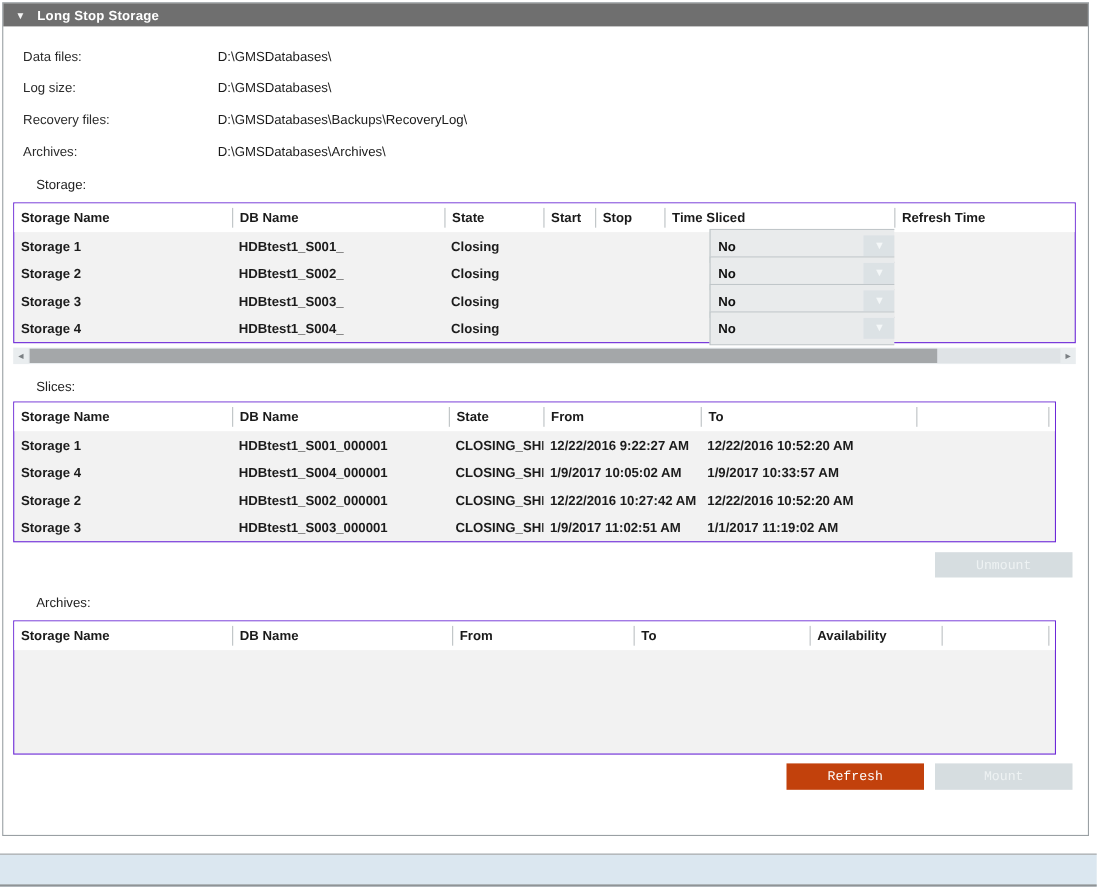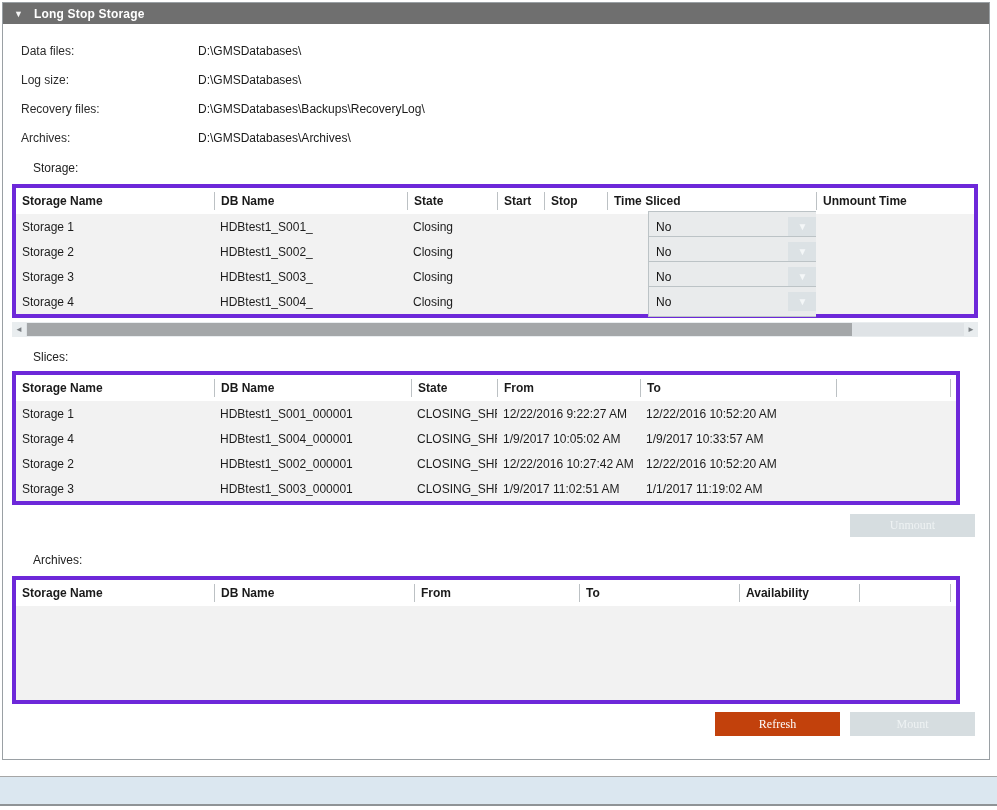--- a/index.html
+++ b/index.html
@@ -25,31 +25,31 @@
   .field-row {
     display:grid; grid-template-columns:177px 315px 170px 1fr;
     height:29px; align-items:center; padding-left:9px;
   }
   .field-row .lab { color:#2b2b2b; }
   .field-row .val { color:#1a1a1a; }
 
   .sec-label { margin:7px 0 0 21px; height:18px; line-height:18px; color:#222; }
 
   
-  .dtable { border:4px solid #6d28d9; background:#f2f2f2; margin-top:7px; }
+  .dtable { border:1px solid #6d28d9; background:#f2f2f2; margin-top:7px; }
   .storage-table { width:966px; }
   .slices-table, .archives-table { width:948px; }
   .thead { display:grid; background:#fff; height:26px; align-items:center; }
   .hcell {
     font-weight:bold; font-size:12px; padding:0 6px; height:18px; line-height:18px;
     white-space:nowrap; overflow:hidden;
   }
   .hcell.sep { border-left:1px solid #bcc1c4; }
   .tbody .trow { display:grid; height:25px; align-items:center; }
-  .tcell { padding:0 6px; white-space:nowrap; overflow:hidden; color:#1c1c1c; }
+  .tcell { padding:0 6px; white-space:nowrap; overflow:hidden; color:#1c1c1c;font-weight:bold; }
   .g-storage { grid-template-columns:198px 193px 90px 47px 63px 209px 1fr; }
   .g-slices  { grid-template-columns:198px 197px 86px 143px 196px 1fr 6px; }
   .g-archives{ grid-template-columns:198px 200px 165px 160px 120px 1fr 6px; }
   .archives-body { height:94px; }
 
   
   .combo-cell { padding:0; }
   .combo {
     margin-left:41px; width:170px; height:31px;
     background:#e9ebec; border:1px solid #bcc3c6;
@@ -72,21 +72,21 @@
     display:flex; align-items:center; justify-content:center;
   }
   .hs-track { flex:1; height:13px; background:#dfe3e6; position:relative; }
   .hs-thumb { position:absolute; left:1px; top:0; height:13px; width:88%; background:#a4a7a9; }
 
   
   .btn-row { display:flex; justify-content:flex-end; gap:10px; }
   .row-unmount { margin-top:9px; padding-right:1px; }
   .row-bottom { margin-top:8px; padding-right:1px; }
   .btn {
-    width:125px; height:23px; border:none; font-family:Liberation Serif, serif; font-size:12px;
+    width:125px; height:23px; border:none; font-family:Liberation Mono, monospace; font-size:12px;
     display:flex; align-items:center; justify-content:center; cursor:default;
   }
   .btn.disabled { background:#d6dde0; color:#eef2f3; }
   .btn.enabled  { background:#c2410c; color:#fdfdfd; }
   .row-bottom .btn { height:24px; }
 
   
   .bottom-strip {
     position:absolute; left:0; top:776px; width:997px; height:30px;
     background:#dbe7f0; border-top:1px solid #a6a6a6; border-bottom:2px solid #8f9396;
@@ -123,21 +123,21 @@
     <div class="sec-label">Storage:</div>
 
     <div class="dtable storage-table">
       <div class="thead g-storage">
         <div class="hcell">Storage Name</div>
         <div class="hcell sep">DB Name</div>
         <div class="hcell sep">State</div>
         <div class="hcell sep">Start</div>
         <div class="hcell sep">Stop</div>
         <div class="hcell sep">Time Sliced</div>
-        <div class="hcell sep">Unmount Time</div>
+        <div class="hcell sep">Refresh Time</div>
       </div>
       <div class="tbody" id="storage-body">
           <div class="trow g-storage">
             <div class="tcell">Storage 1</div>
             <div class="tcell">HDBtest1_S001_</div>
             <div class="tcell">Closing</div>
             <div class="tcell"></div>
             <div class="tcell"></div>
             <div class="tcell combo-cell">
               <div class="combo">

